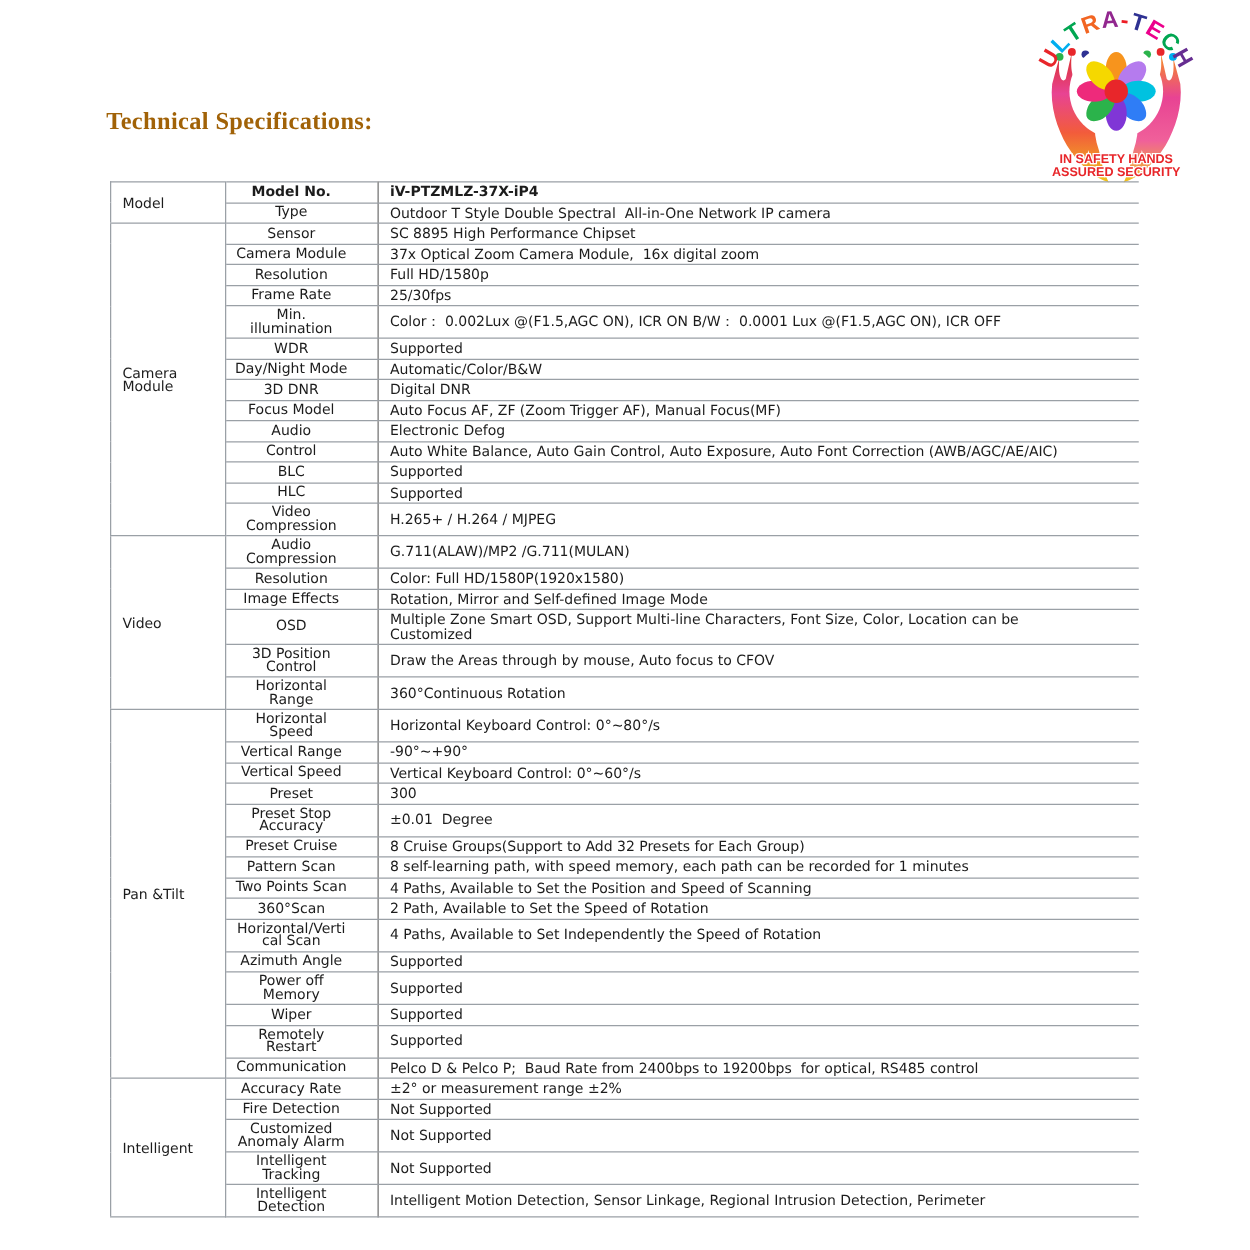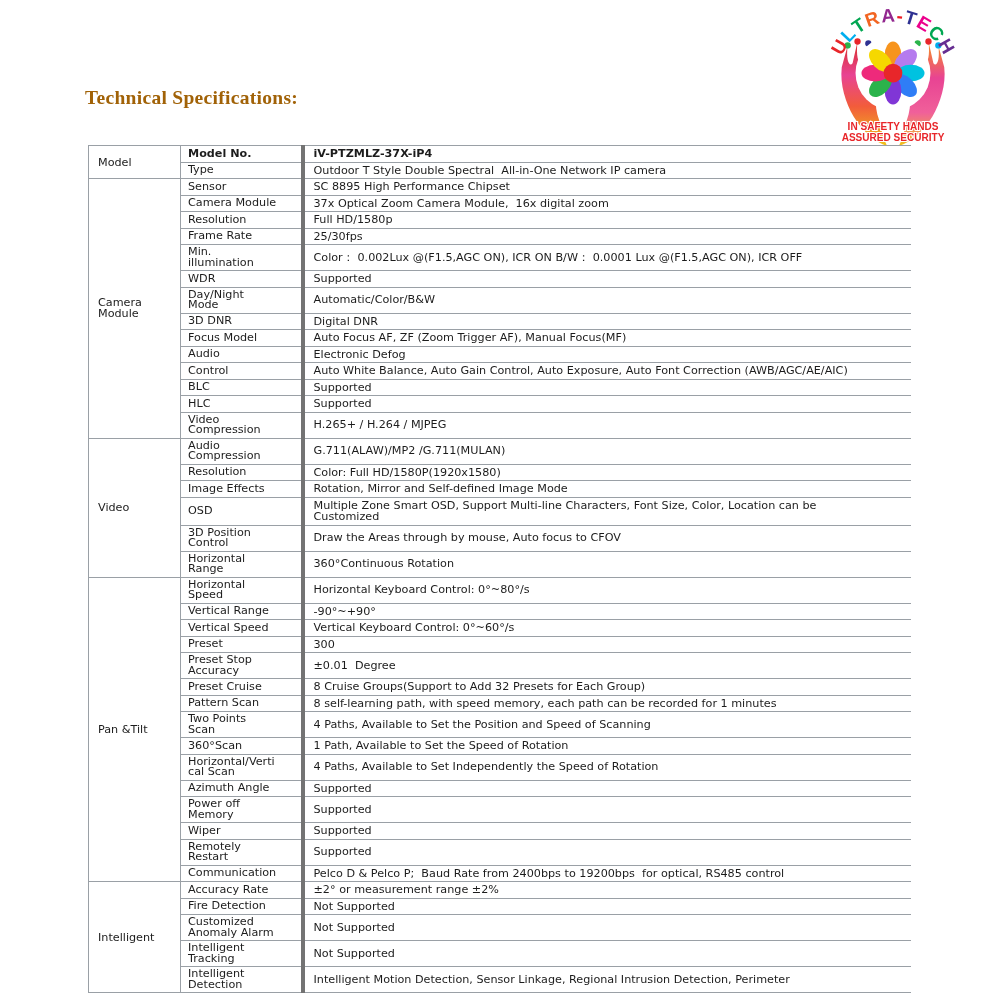--- a/index.html
+++ b/index.html
@@ -17,22 +17,23 @@
     position:absolute; left:88px; top:145px; width:822px;
     border-collapse:collapse; table-layout:fixed;
     font-size:11.2px; color:#1c1c1c;
     border-left:1px solid #9aa0a6; border-top:1px solid #9aa0a6;
   }
   table.spec td { border-bottom:1px solid #9aa0a6; vertical-align:middle; }
   td.cat {
     border-right:1px solid #9aa0a6; padding:2px 2px 2px 9px; line-height:11px;
   }
   td.lbl {
-    border-right:4px solid #737373; padding:2px 24px 2px 7px; line-height:10.5px;
+    border-right:1px solid #737373; padding:2px 24px 2px 7px; line-height:10.5px;
     overflow-wrap:break-word;
+    text-align:center;
   }
   td.val { padding:2px 40px 2px 9px; line-height:11.5px; white-space:pre-wrap; }
   .b { font-weight:bold; }
 </style>
 </head>
 <body>
 
 <div class="doc-title">Technical Specifications:</div>
 
 <div class="logo">
@@ -225,21 +226,21 @@
       <tr>
         <td class="lbl">Pattern Scan</td>
         <td class="val">8 self-learning path, with speed memory, each path can be recorded for 1 minutes</td>
       </tr>
       <tr>
         <td class="lbl">Two Points Scan</td>
         <td class="val">4 Paths, Available to Set the Position and Speed of Scanning</td>
       </tr>
       <tr>
         <td class="lbl">360°Scan</td>
-        <td class="val">1 Path, Available to Set the Speed of Rotation</td>
+        <td class="val">2 Path, Available to Set the Speed of Rotation</td>
       </tr>
       <tr>
         <td class="lbl">Horizontal/Vertical Scan</td>
         <td class="val">4 Paths, Available to Set Independently the Speed of Rotation</td>
       </tr>
       <tr>
         <td class="lbl">Azimuth Angle</td>
         <td class="val">Supported</td>
       </tr>
       <tr>

